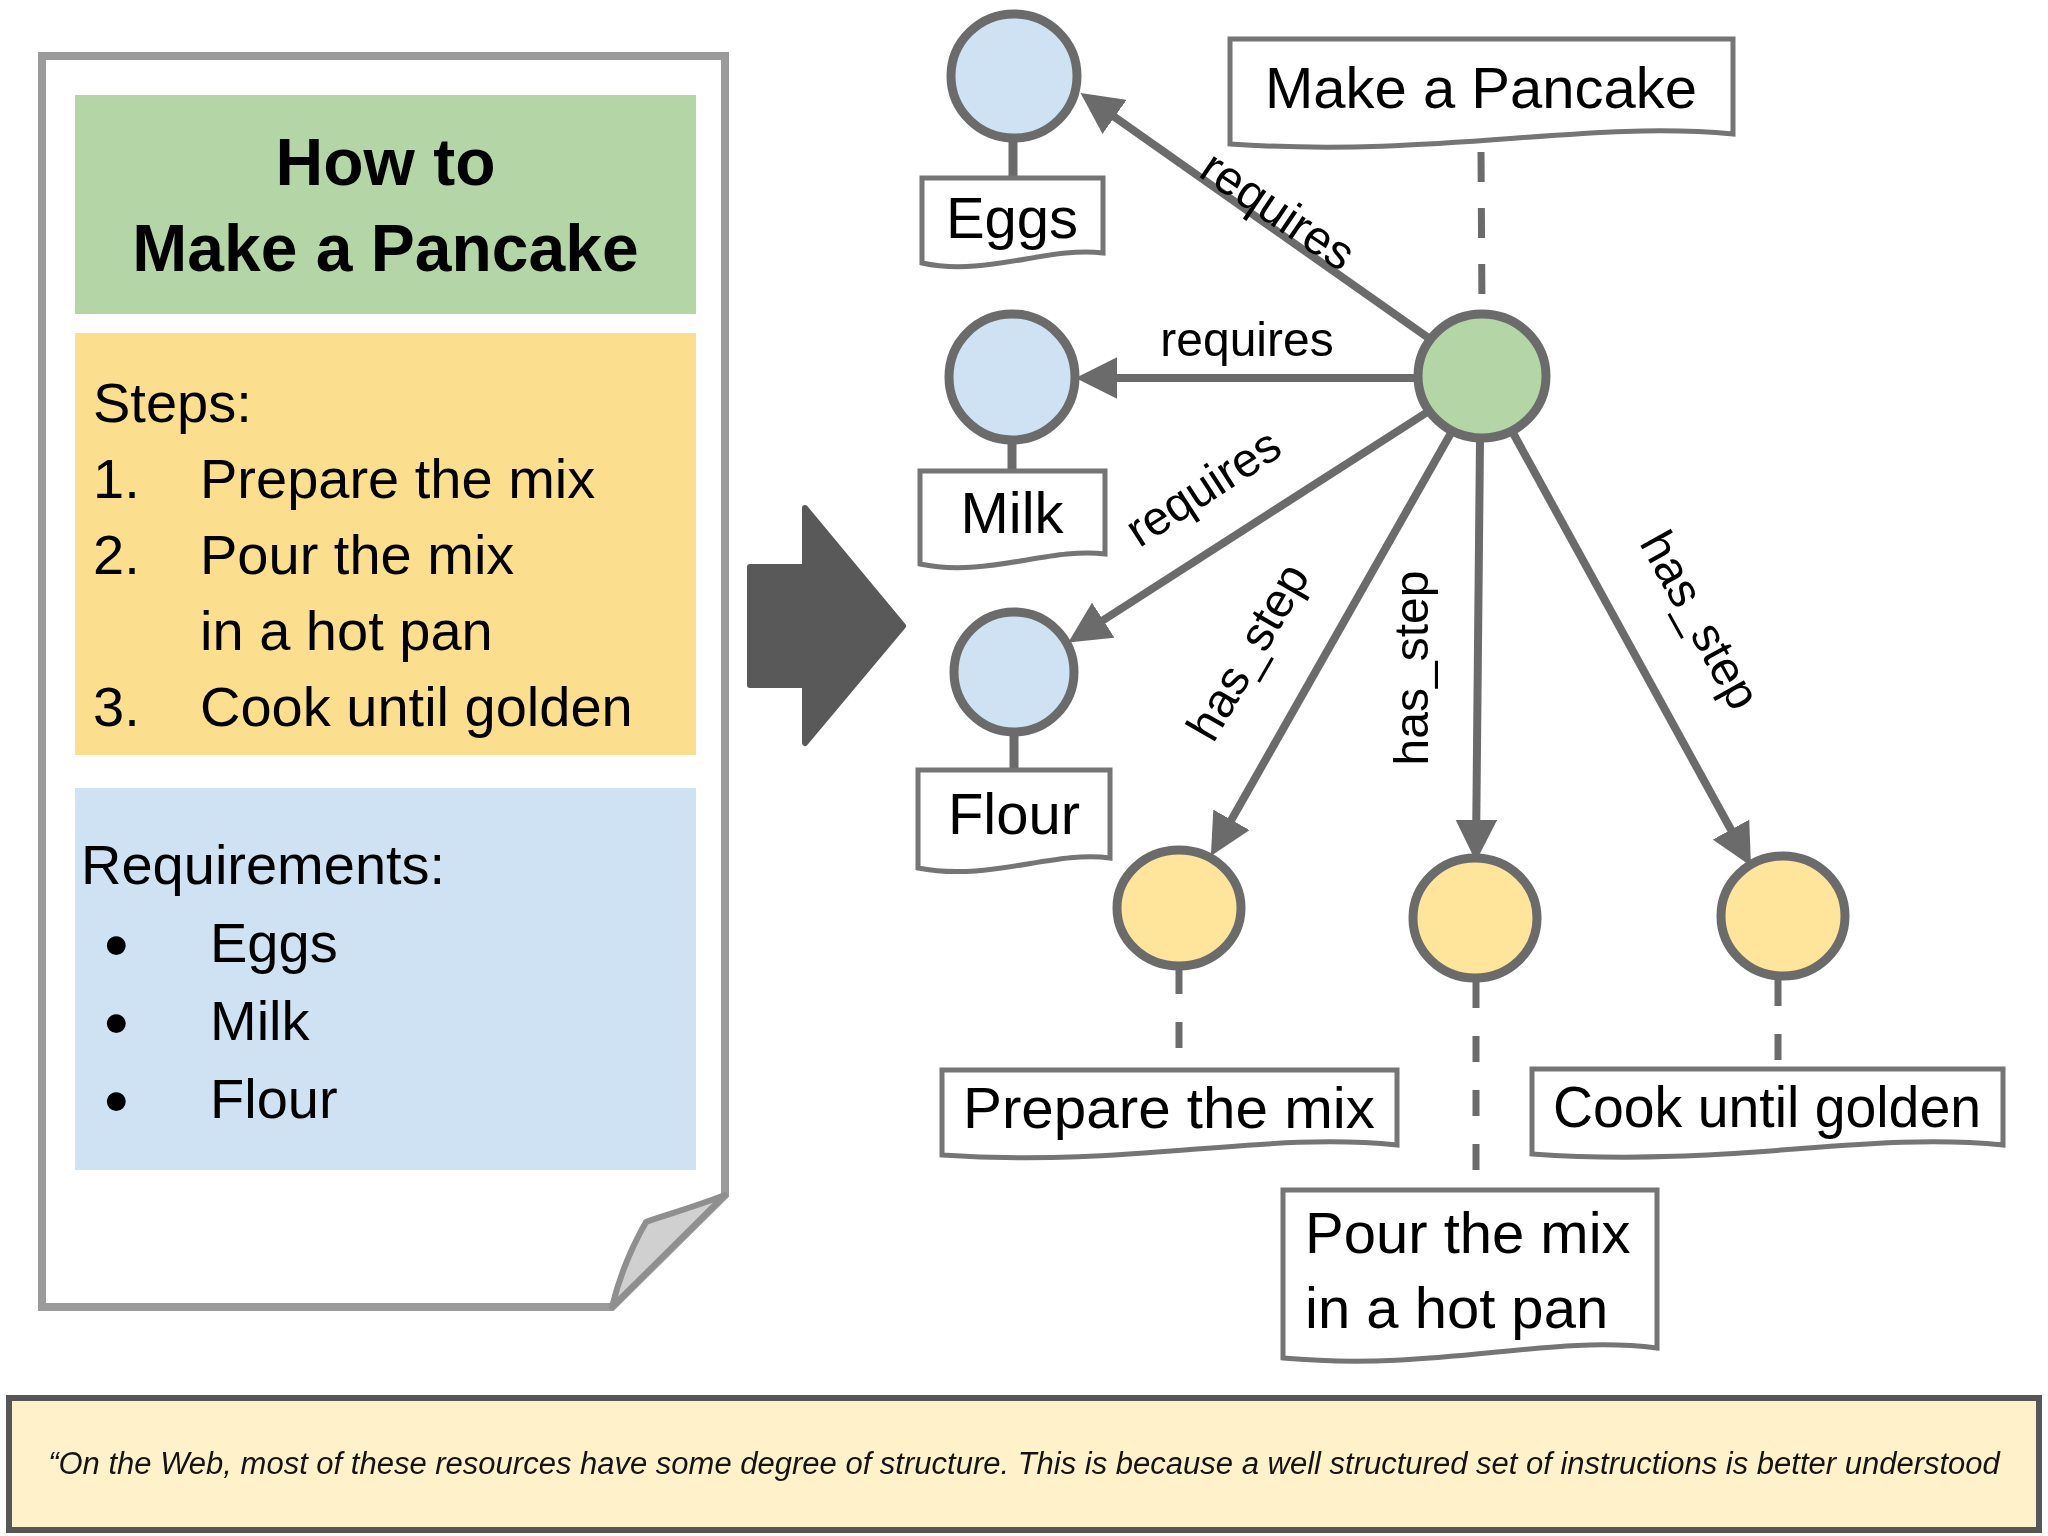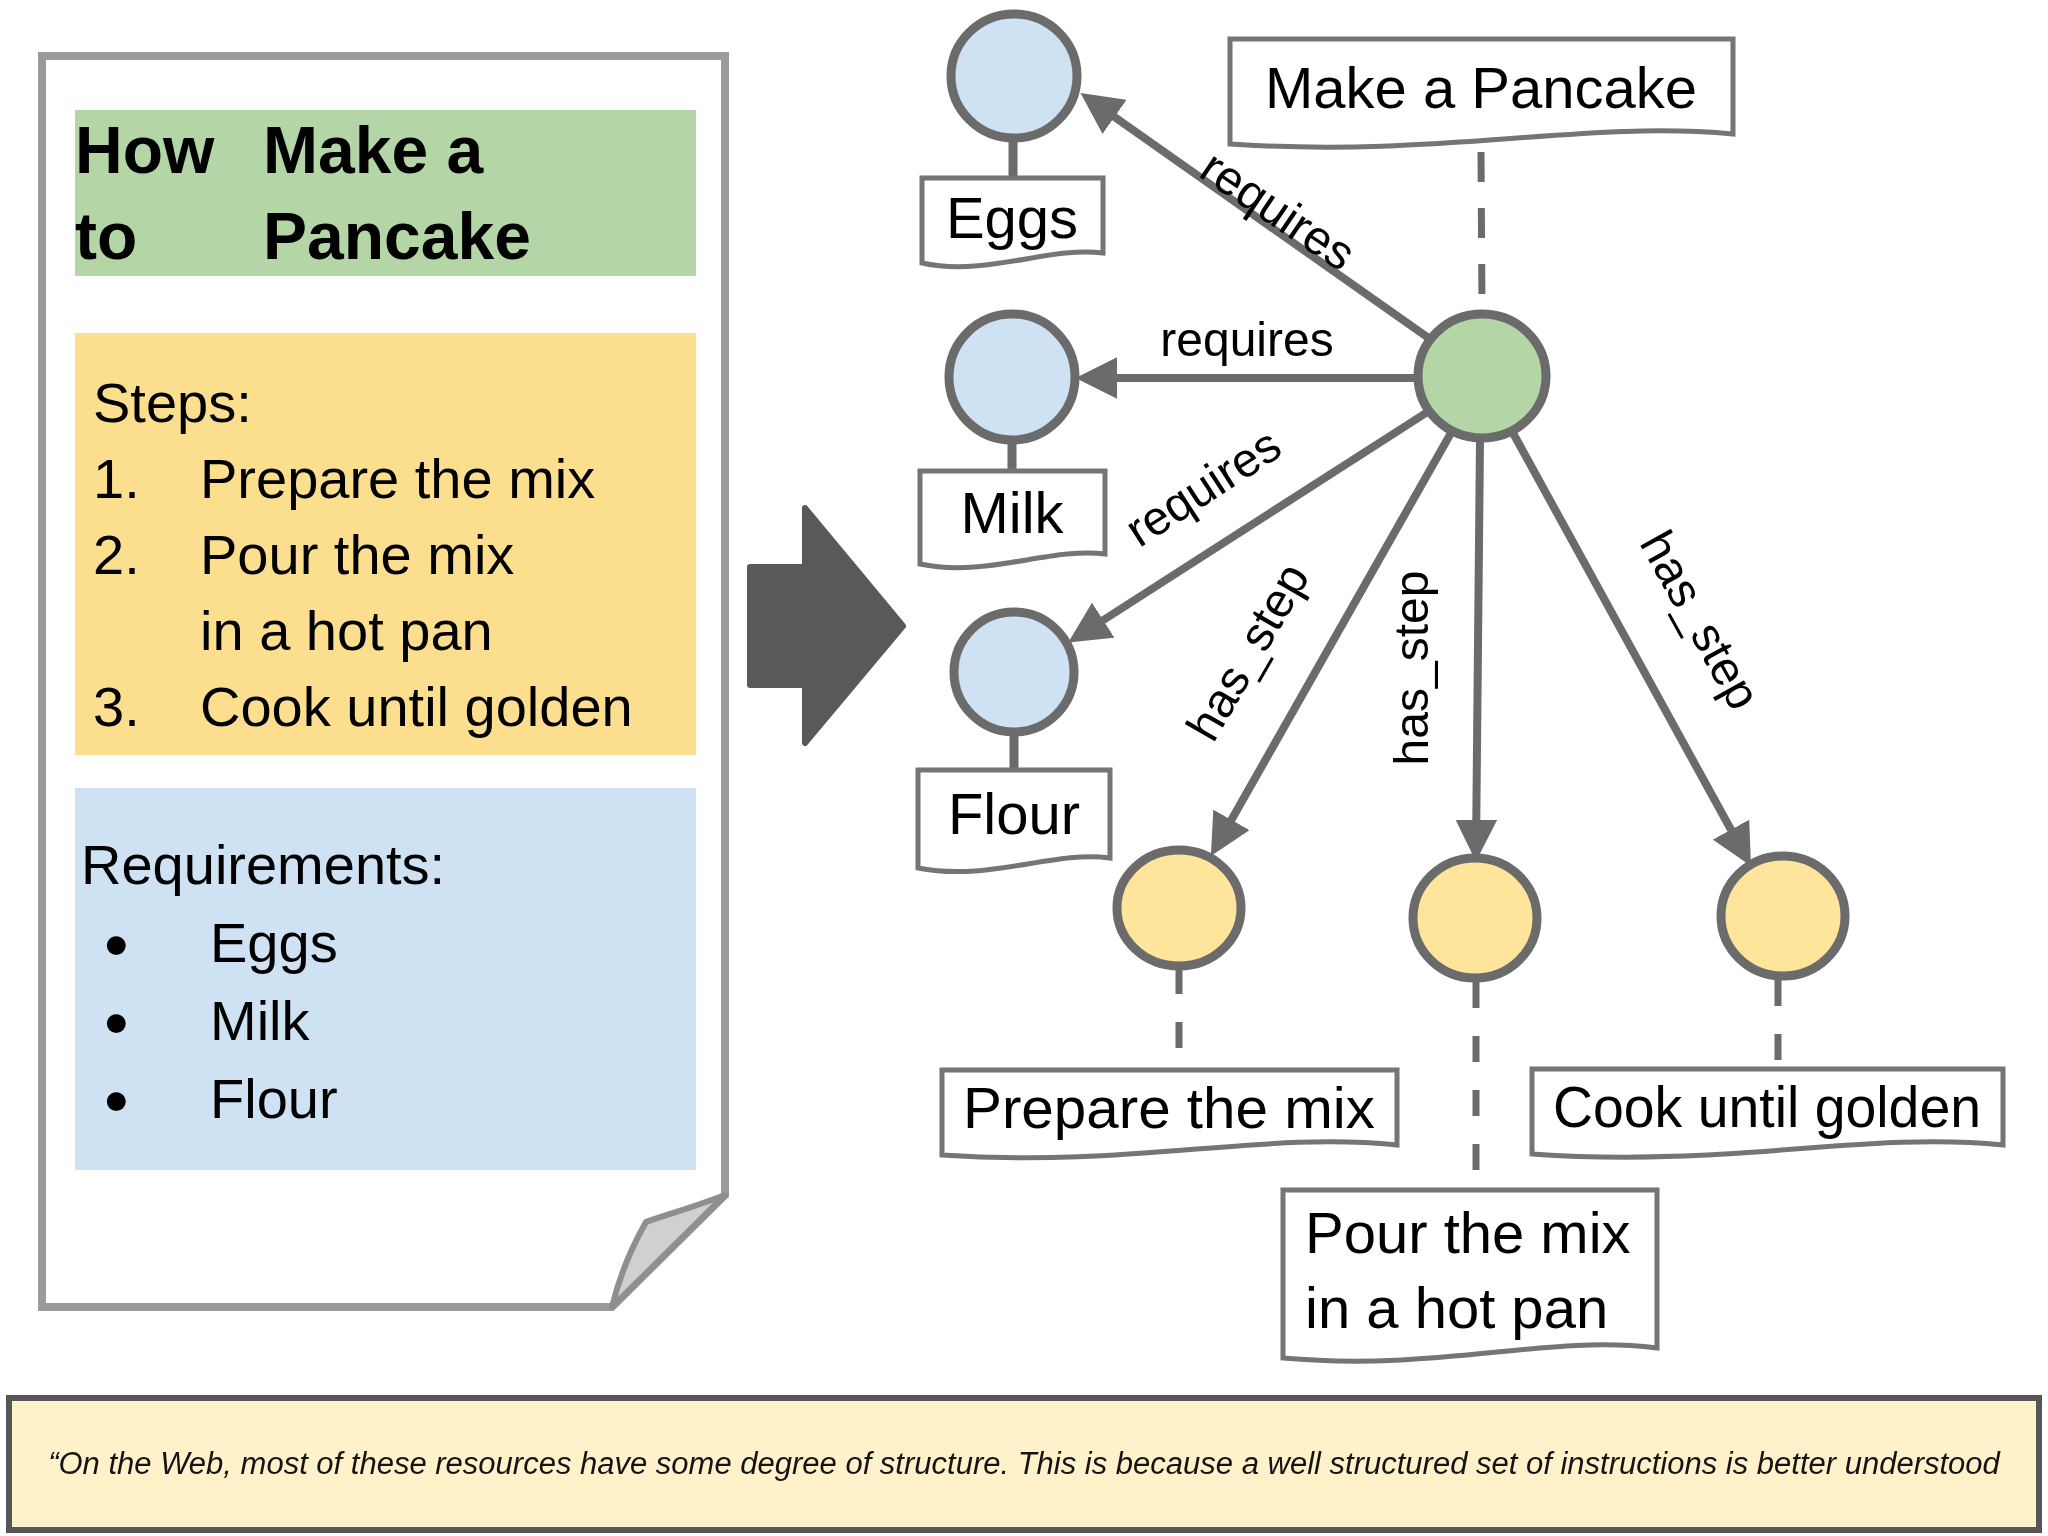--- a/index.html
+++ b/index.html
@@ -1,20 +1,20 @@
 <!DOCTYPE html>
 <html><head>
 <meta charset="utf-8">
 <style>
   html,body{margin:0;padding:0;background:#ffffff;}
   #canvas{position:relative;width:2048px;height:1536px;background:#ffffff;overflow:hidden;
           font-family:"Liberation Sans", sans-serif;}
   #gfx{position:absolute;left:0;top:0;z-index:0;}
   .docbox{position:absolute;left:75px;width:621px;box-sizing:border-box;z-index:2;color:#000;}
-  #doc-title{top:110px;height:166px;background:#b4d6a6;display:flex;flex-direction:row;
+  #doc-title{top:95px;height:219px;background:#b4d6a6;display:flex;flex-direction:column;
              align-items:center;justify-content:center;font-weight:bold;font-size:66px;line-height:86px;}
   #doc-steps{top:333px;height:422px;background:#fcdf8e;padding:32px 14px 0 18px;font-size:56px;line-height:76px;}
   #doc-reqs{top:788px;height:382px;background:#cfe2f3;padding:38px 14px 0 6px;font-size:56px;line-height:78px;}
   .doc-row{display:flex;}
   .doc-row .num{width:107px;flex:0 0 107px;}
   .doc-row .bullet{width:107px;flex:0 0 107px;padding-left:22px;font-size:44px;}
   #quote-bar{position:absolute;left:6px;top:1395px;width:2036px;height:138px;box-sizing:border-box;
              background:#fff2cb;border:6px solid #565656;z-index:2;display:flex;flex-direction:column;
              justify-content:center;text-align:center;font-style:italic;font-size:31px;line-height:44px;color:#141414;}
   svg text{font-family:"Liberation Sans", sans-serif;}

